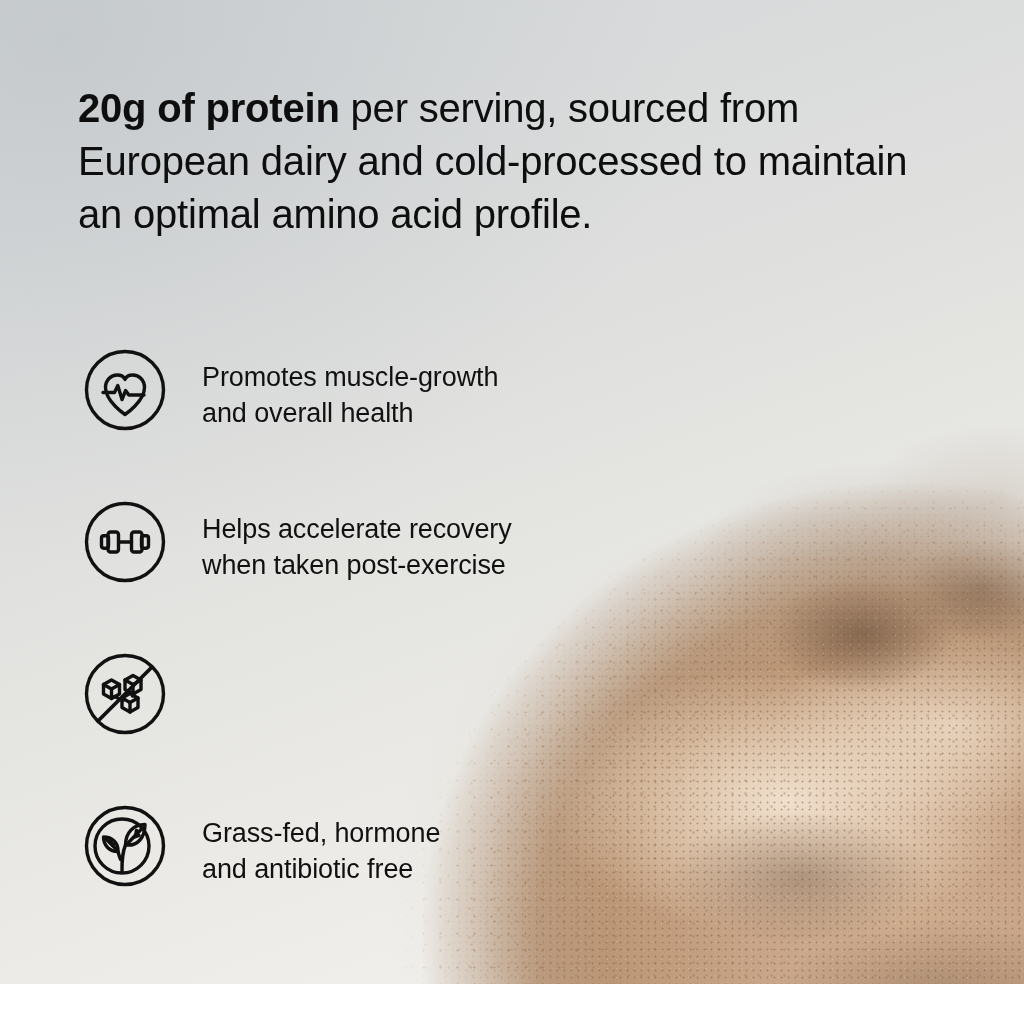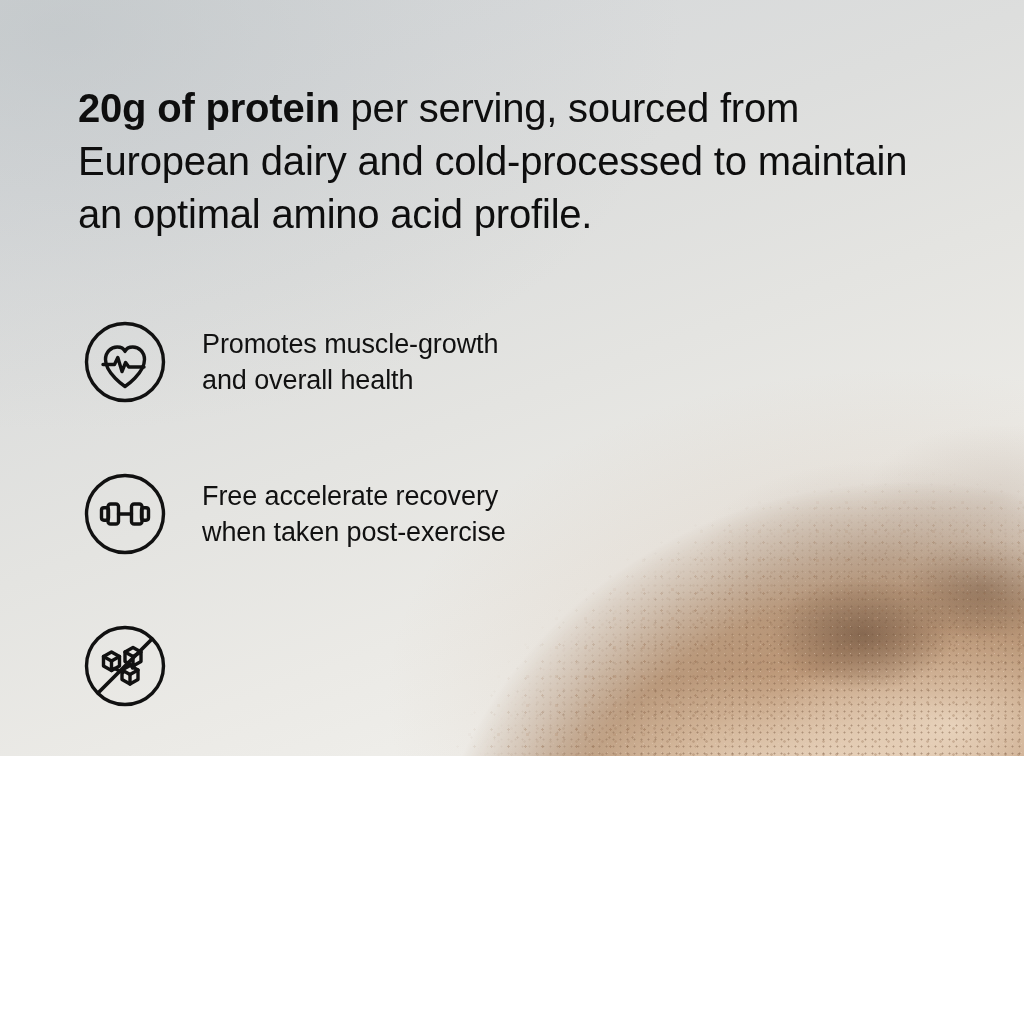--- a/index.html
+++ b/index.html
@@ -6,21 +6,21 @@
   * { margin:0; padding:0; box-sizing:border-box; }
 
   html, body {
     width:1024px; height:1024px;
     overflow:hidden;
     font-family:"Liberation Sans", sans-serif;
   }
 
   .canvas {
     position:relative;
-    width:1024px; height:756px;
+    width:1024px; height:984px;
     overflow:hidden;
     
     background:
       linear-gradient(160deg,
         #d4d7d8 0%,
         #d8dadb 18%,
         #dddedd 34%,
         #e4e4e1 52%,
         #ebeae6 70%,
         #f0efeb 85%,
@@ -172,21 +172,21 @@
   .headline .lead { font-weight:700; }
 
   .benefits {
     position:absolute;
     top:312px; left:0;
     width:700px;
   }
 
   .benefit {
     display:flex;
-    align-items:flex-start;
+    align-items:center;
     height:152px;
   }
 
   .benefit-icon {
     flex:0 0 auto;
     width:94px; height:94px;
     margin-top:3px;
   }
   .benefit-icon svg { display:block; width:94px; height:94px; }
 
@@ -242,21 +242,21 @@
         <span class="benefit-icon">
           <svg viewBox="0 0 94 94" fill="none" stroke="#111" stroke-width="3.4" stroke-linecap="round" stroke-linejoin="round">
             <circle cx="47" cy="47" r="38.5"></circle>
             <rect x="30" y="37" width="10.5" height="20" rx="2.6"></rect>
             <rect x="53.5" y="37" width="10.5" height="20" rx="2.6"></rect>
             <rect x="23.5" y="40.8" width="7" height="12.4" rx="2.4"></rect>
             <rect x="63.5" y="40.8" width="7" height="12.4" rx="2.4"></rect>
             <path d="M40.5 47 H53.5"></path>
           </svg>
         </span>
-        <div class="benefit-text">Free accelerate recovery
+        <div class="benefit-text">Helps accelerate recovery
 when taken post-exercise</div>
       </div>
 
       <div class="benefit">
         <span class="benefit-icon">
           <svg viewBox="0 0 94 94" fill="none" stroke="#111" stroke-width="3.4" stroke-linecap="round" stroke-linejoin="round">
             <circle cx="47" cy="47" r="38.5"></circle>
 
             <path d="M25.5 37.5 L33.5 33 L41.5 37.5 L41.5 47 L33.5 51.5 L25.5 47 Z"></path>
             <path d="M25.5 37.5 L33.5 42 L41.5 37.5"></path>
@@ -293,17 +293,19 @@
             <path d="M40 52.5 C31.5 52.5 25.5 46.5 25.5 38
                      C34 38 40.5 43.5 40 52.5 Z"></path>
             <path d="M28.5 40.5 L38 50"></path>
             <path d="M32.5 41 L33.5 44.5"></path>
             <path d="M34.5 45.5 L37.5 44.5"></path>
 
             <path d="M44 72 C44 62 44 54 47.5 46"></path>
             <path d="M42.5 60.5 C41 56.5 40.5 54.5 40 52.5"></path>
           </svg>
         </span>
+        <div class="benefit-text">Grass-fed, hormone
+and antibiotic free</div>
       </div>
 
     </div>
   </div>
 </div>
 
 </body></html>

